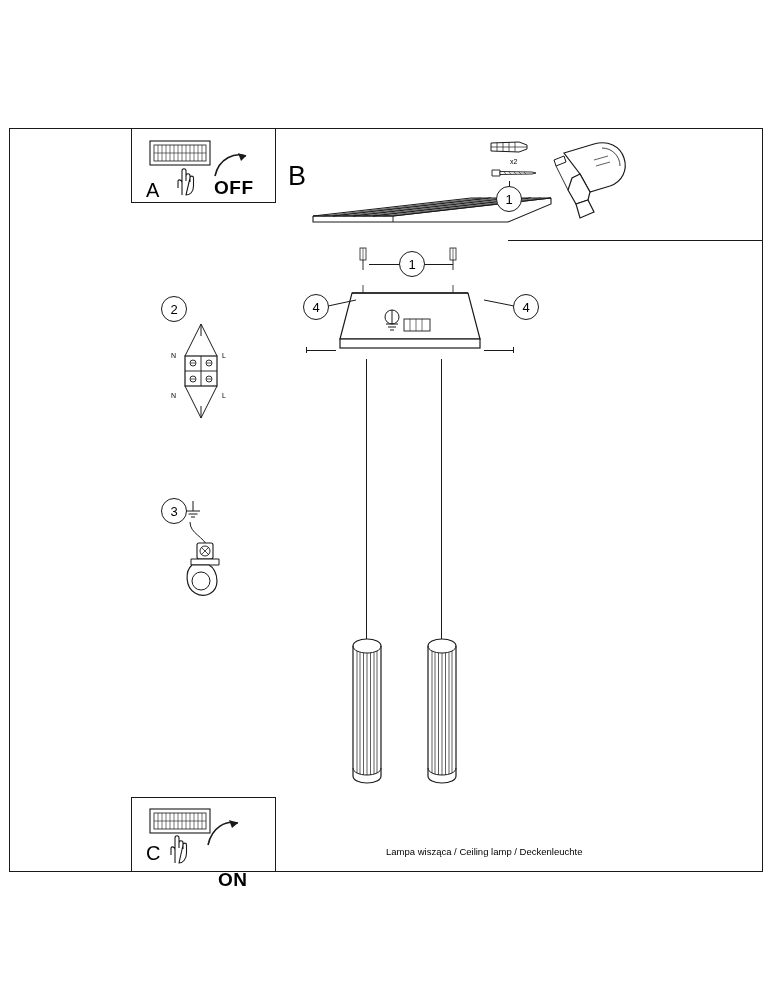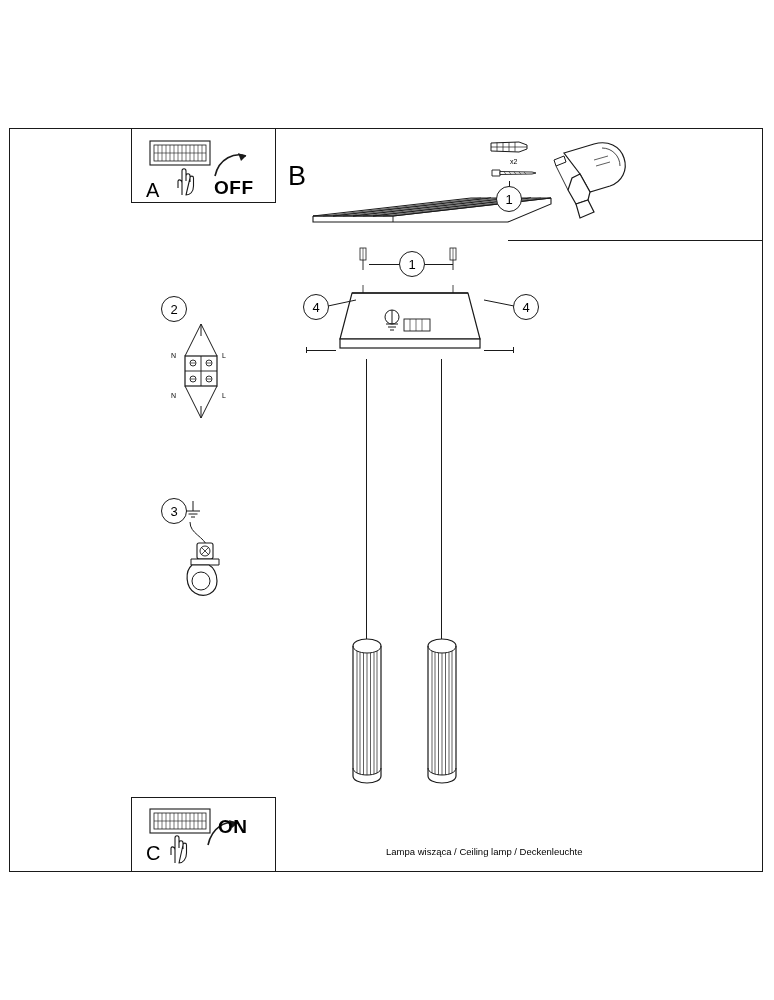--- a/index.html
+++ b/index.html
@@ -400,17 +400,17 @@
   </div>
 
   <div class="s" style="left:206px; top:817px;">
     <svg width="36" height="30" viewBox="0 0 36 30">
       <path d="M2 28 C6 10 20 3 32 6" fill="none" stroke="#1a1a1a" stroke-width="1.6"></path>
       <path d="M32 6 L23 3 L26 11 Z" fill="#1a1a1a"></path>
     </svg>
   </div>
 
   <div class="letter" style="left:146px; top:843px;">C</div>
-  <div class="onoff" style="left:218px; top:816px;">ON</div>
+  <div class="onoff" style="left:218px; top:869px;">ON</div>
 
   <div class="cap" style="left:386px; top:845px;text-align:center;">Lampa wisząca / Ceiling lamp / Deckenleuchte</div>
 
 </div>
 
 </body></html>

